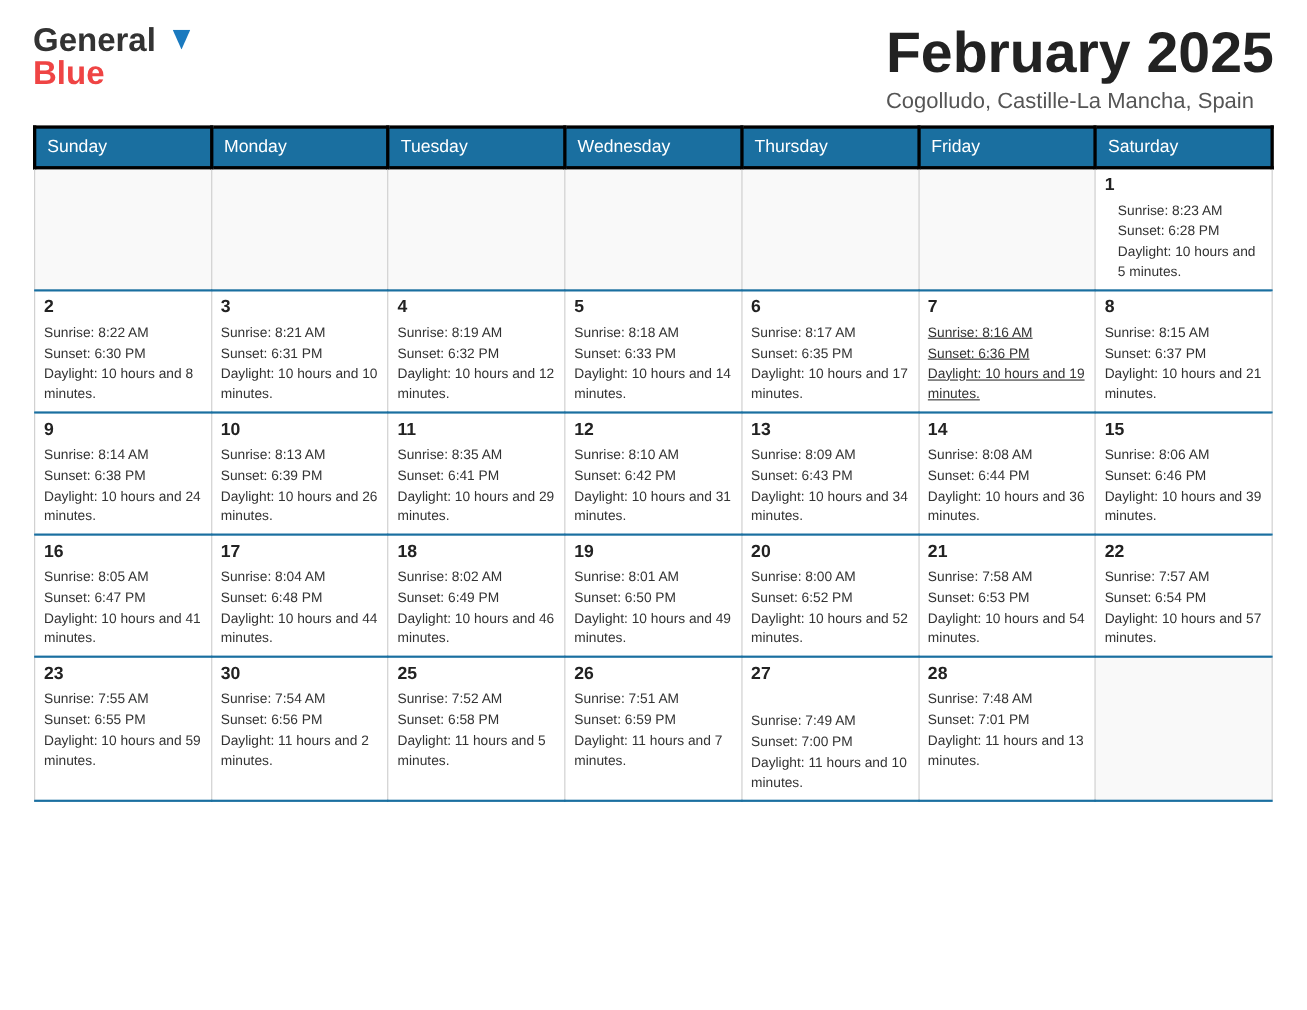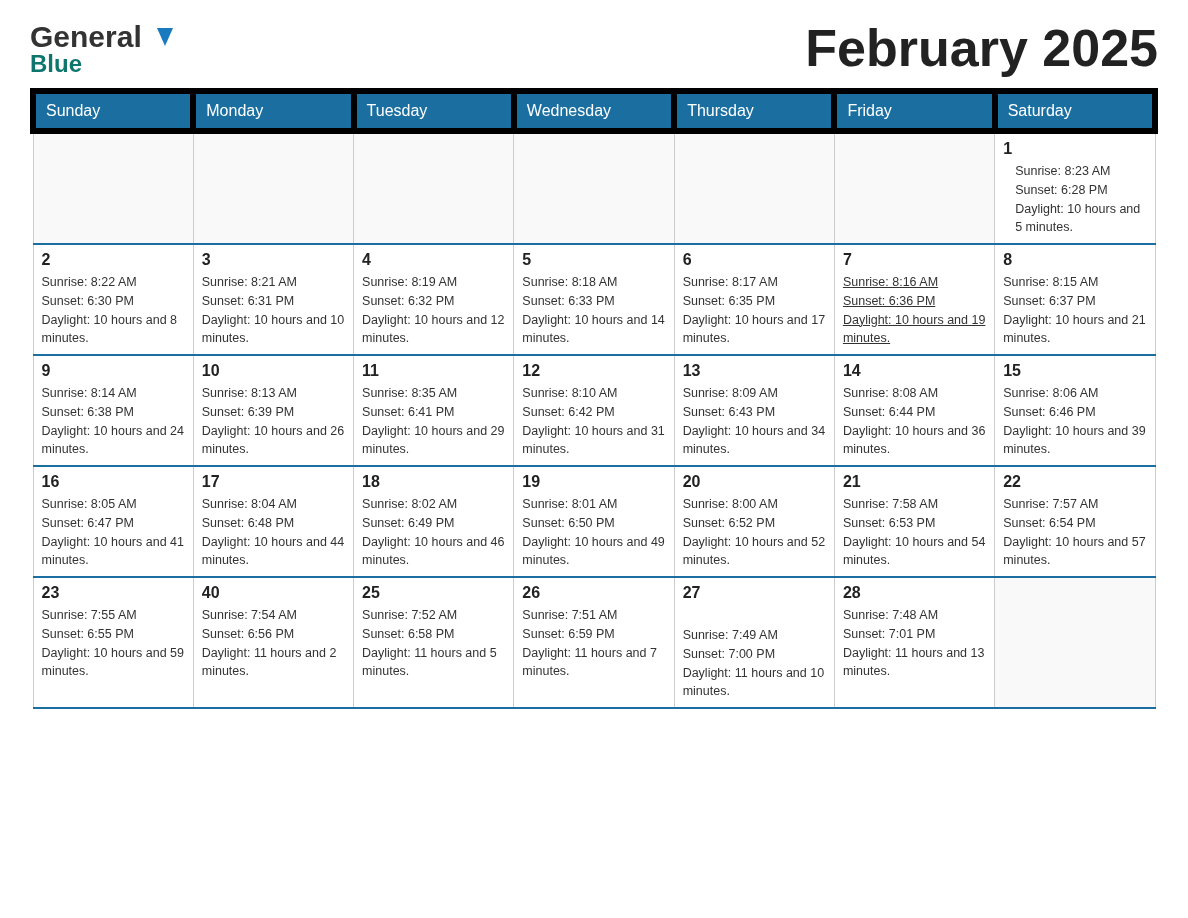--- a/index.html
+++ b/index.html
@@ -40,21 +40,21 @@
       border-collapse: collapse;
       margin-top: 10px;
     }
     .calendar thead th {
       background-color: #1a6fa0;
       color: #fff;
       font-size: 16px;
       font-weight: normal;
       padding: 8px 10px;
       text-align: left;
-      border: 6px solid #000000;
+      border: 3px solid #000000;
     }
     .calendar tbody td {
       vertical-align: top;
       border: 1px solid #ccc;
       padding: 6px 8px;
       width: 14.28%;
       min-height: 100px;
       font-size: 13px;
       color: #333;
     }
@@ -83,24 +83,25 @@
 <div class="header">
   <div class="logo">
     <div style="display:flex; align-items:center;gap:13px;">
       <span style="font-size:30px; font-weight:bold; color:#333; font-family:Arial,sans-serif;">General</span>
       <span style="display:inline-block; margin-left:2px; margin-top:3px;">
         <svg width="16" height="18" viewBox="0 0 16 18">
             <polygon points="0,0 16,0 8,18" fill="#1a7abf"></polygon>
           </svg>
       </span>
     </div>
-    <span style="font-size:24px; font-weight:bold; color:#0f766e; font-family:Arial,sans-serif; margin-top:-4px;">Blue</span>
+    <span style="font-size:30px; font-weight:bold; color:#ef4444; font-family:Arial,sans-serif; margin-top:-4px;">Blue</span>
   </div>
   <div class="title-block">
     <div class="month-title">February 2025</div>
+    <div class="location-title">Cogolludo, Castille-La Mancha, Spain</div>
   </div>
 </div>
 
 <table class="calendar">
   <thead>
     <tr>
     <th>Sunday</th>
         <th>Monday</th>
         <th>Tuesday</th>
         <th>Wednesday</th>
@@ -257,21 +258,21 @@
         </td>
       </tr>
       <tr>
         <td>
           <span class="day-number">23</span>
           <div class="day-info" style="white-space: pre-line;">Sunrise: 7:55 AM
 Sunset: 6:55 PM
 Daylight: 10 hours and 59 minutes.</div>
         </td>
         <td>
-          <span class="day-number">40</span>
+          <span class="day-number">30</span>
           <div class="day-info" style="white-space: pre-line;">Sunrise: 7:54 AM
 Sunset: 6:56 PM
 Daylight: 11 hours and 2 minutes.</div>
         </td>
         <td>
           <span class="day-number">25</span>
           <div class="day-info" style="white-space: pre-line;">Sunrise: 7:52 AM
 Sunset: 6:58 PM
 Daylight: 11 hours and 5 minutes.</div>
         </td>

